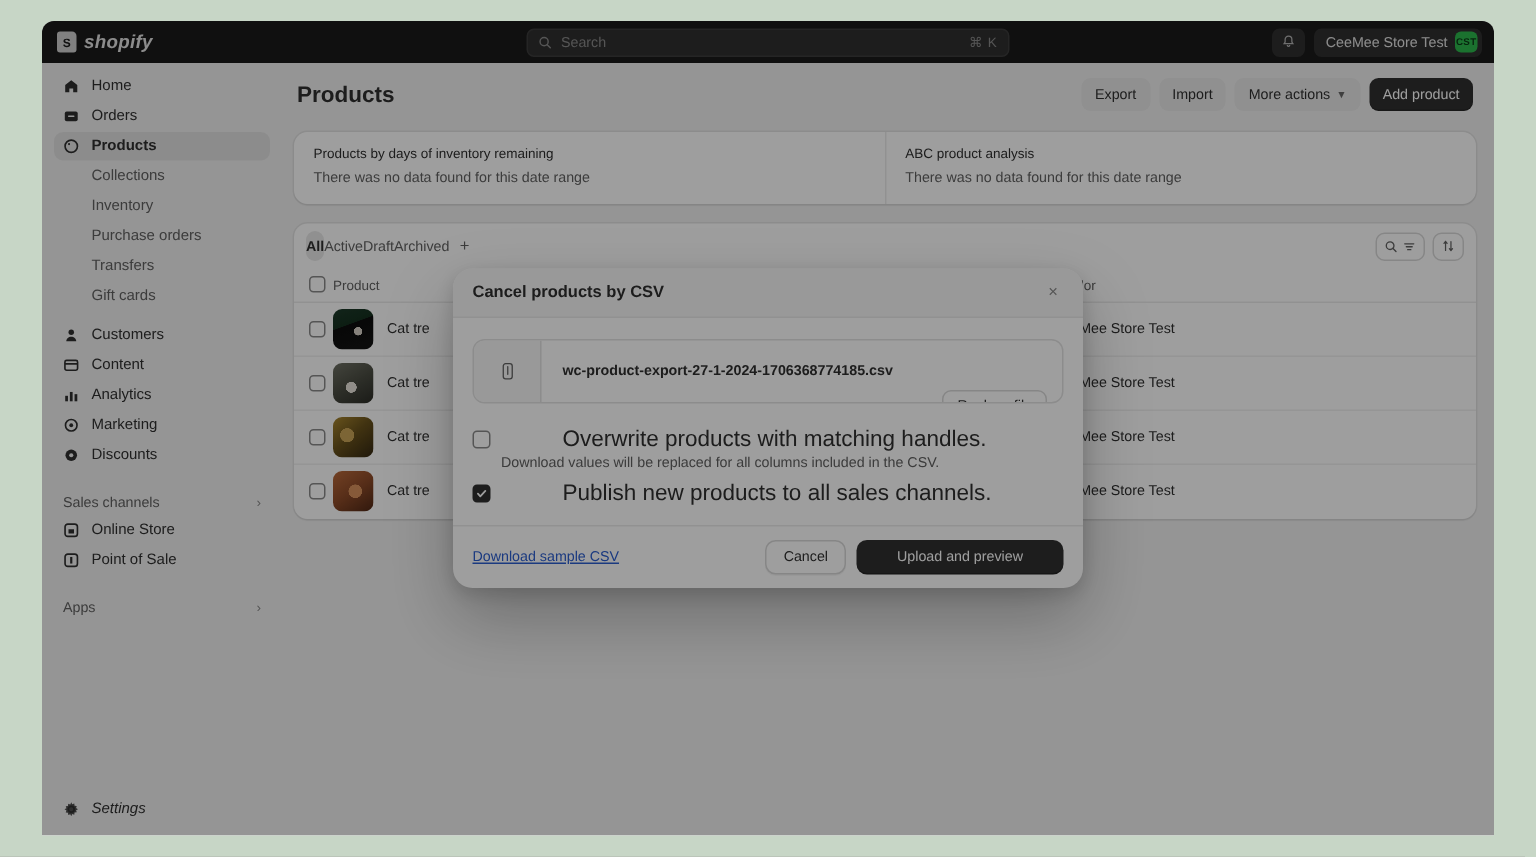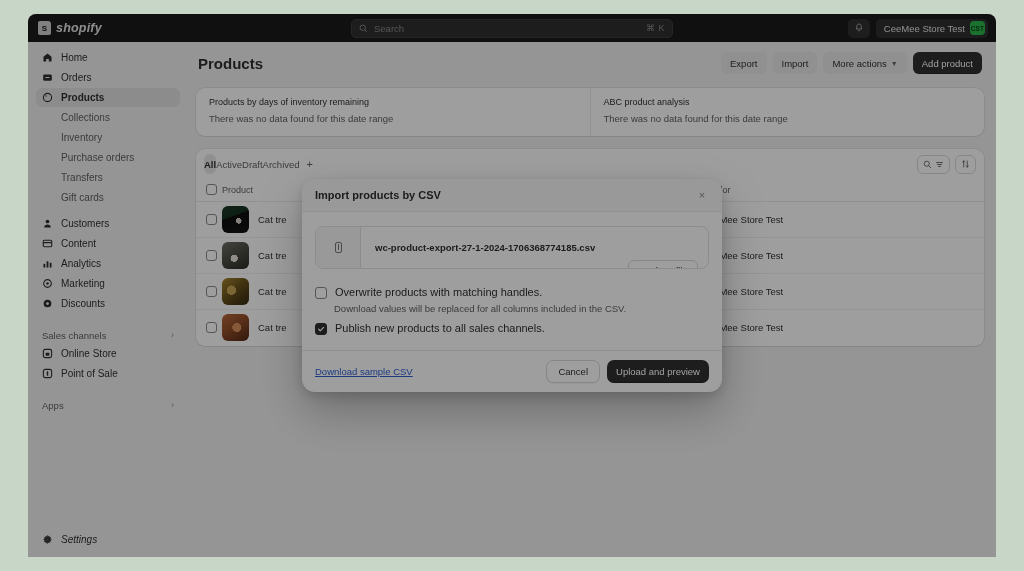--- a/index.html
+++ b/index.html
@@ -328,21 +328,21 @@
     font-size: 9.5px;
     color: #303030;
     display: flex; align-items: center;
     box-shadow: 0 1px 0 rgba(0,0,0,.04);
     margin-top: 46px;
   }
   .opt-row {
     display: flex; align-items: flex-start; gap: 8px;
     margin-bottom: 3px;
   }
-  .opt-label { font-size: 11px; color: #303030; line-height: 13px; }
+  .opt-label { font-size: 15px; color: #303030; line-height: 13px; margin-left: 40px; }
   .opt-sub {
     font-size: 9.5px; color: #616161;
     margin-left: 19px; margin-bottom: 7px;
     line-height: 13px;
   }
   .chk-box {
     width: 12px; height: 12px;
     border: 1px solid #8a8a8a;
     border-radius: 3px;
     background: #fff;
@@ -368,21 +368,21 @@
   .cancel-btn {
     height: 23px; padding: 0 11px;
     border: 1px solid #d9d9d9;
     border-radius: 7px;
     background: #fff;
     font-size: 9.5px; color: #303030;
     display: flex; align-items: center;
     box-shadow: 0 1px 0 rgba(0,0,0,.04);
   }
   .upload-btn {
-    height: 23px; padding: 0 9px;
+    height: 23px; padding: 0 27px;
     border-radius: 7px;
     background: #303030;
     color: #fff; font-size: 9.5px;
     display: flex; align-items: center;
     box-shadow: inset 0 -1px 0 rgba(0,0,0,.25);
   }
 </style>
 </head>
 <body>
 
@@ -671,21 +671,21 @@
           </tbody>
         </table>
       </div>
     </div>
   </div>
 
   <div class="modal-layer"></div>
 
   <div class="modal">
     <div class="modal-head">
-      <div class="modal-title">Import products by CSV</div>
+      <div class="modal-title">Cancel products by CSV</div>
       <div class="modal-close">×</div>
     </div>
 
     <div class="modal-body">
       <div class="file-row">
         <div class="file-icon-box">
           <svg viewBox="0 0 14 16" width="11" height="13">
             <rect x="3.2" y="1.6" width="7.6" height="12.8" rx="2" fill="none" stroke="#616161" stroke-width="1.1"></rect>
             <line x1="7" y1="4.2" x2="7" y2="10.6" stroke="#616161" stroke-width="1.1" stroke-linecap="round"></line>
           </svg>

